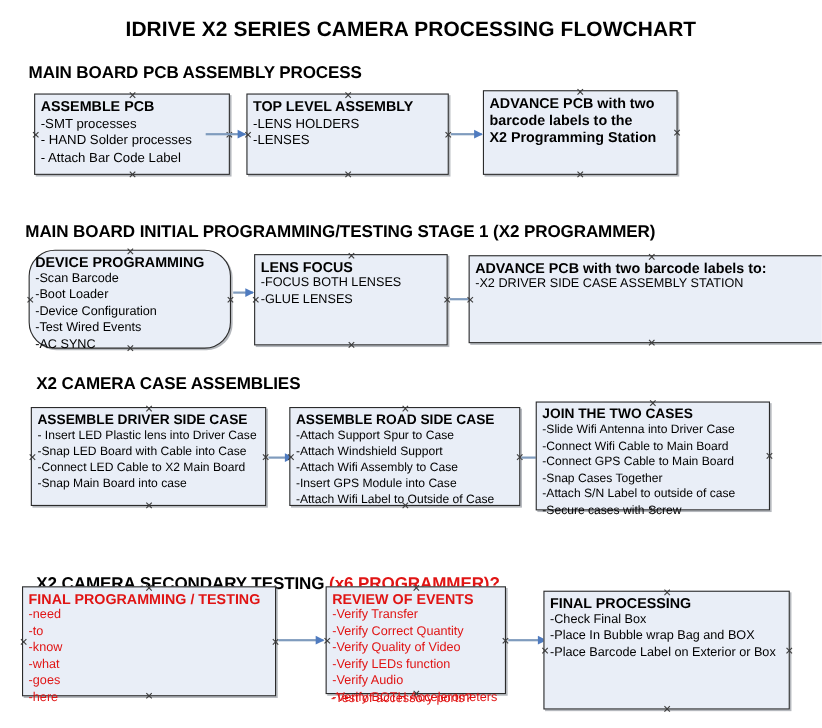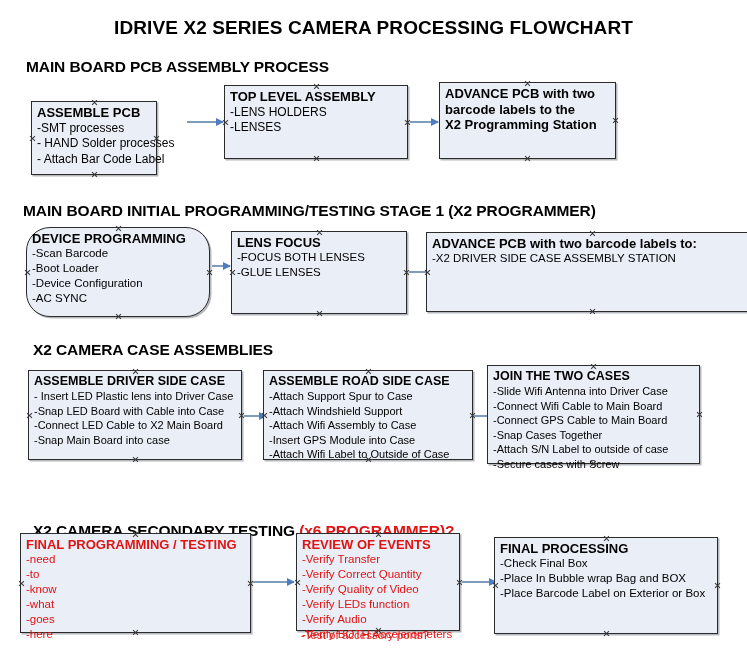--- a/index.html
+++ b/index.html
@@ -148,21 +148,21 @@
 <body>
 
 <div id="canvas">
 
   <div class="main-title">IDRIVE X2  SERIES CAMERA PROCESSING FLOWCHART</div>
 
   <div class="section-header" style="left:26px; top:58px;">
     <span>MAIN BOARD PCB ASSEMBLY PROCESS</span>
   </div>
 
-  <div class="box" style="left:31px; top:101px; width:126px; height:74px;">
+  <div class="box" style="left:31px; top:85px; width:178px; height:74px;">
     <div class="box-inner">
       <div class="box-title">ASSEMBLE PCB</div>
       <div class="box-line">-SMT processes</div>
       <div class="box-line">- HAND Solder processes</div>
       <div class="box-line">- Attach Bar Code Label</div>
     </div>
     <span class="handle" style="left:50%; top:0;"></span>
     <span class="handle" style="left:50%; top:100%;"></span>
     <span class="handle" style="left:0; top:50%;"></span>
     <span class="handle" style="left:100%; top:50%;"></span>
@@ -202,20 +202,21 @@
   <div class="section-header" style="left:23px; top:202px;">
     <span>MAIN BOARD INITIAL PROGRAMMING/TESTING STAGE 1 (X2 PROGRAMMER)</span>
   </div>
 
   <div class="box tight" style="left:26px; top:227px; width:184px; height:90px;border-radius:24px;">
     <div class="box-inner">
       <div class="box-title">DEVICE PROGRAMMING</div>
       <div class="box-line">-Scan Barcode</div>
       <div class="box-line">-Boot Loader</div>
       <div class="box-line">-Device Configuration</div>
+      <div class="box-line">-Test Wired Events</div>
       <div class="box-line">-AC SYNC</div>
     </div>
     <span class="handle" style="left:50%; top:0;"></span>
     <span class="handle" style="left:50%; top:100%;"></span>
     <span class="handle" style="left:0; top:50%;"></span>
     <span class="handle" style="left:100%; top:50%;"></span>
   </div>
 
   <div class="arrow" style="left:212px; top:265px; width:18px;">
     <span class="head"></span>
@@ -343,21 +344,21 @@
     <span class="handle" style="left:0; top:50%;"></span>
     <span class="handle" style="left:100%; top:50%;"></span>
   </div>
 
   <div class="overflow-line" style="left:301px; top:628px;">-Test of accessory ports?</div>
 
   <div class="arrow" style="left:462px; top:581px; width:34px;">
     <span class="head"></span>
   </div>
 
-  <div class="box tight" style="left:494px; top:537px; width:224px; height:97px;">
+  <div class="box tight" style="left:494px; top:537px; width:224px; height:108px;">
     <div class="box-inner">
       <div class="box-title">FINAL PROCESSING</div>
       <div class="box-line"> -Check Final Box</div>
       <div class="box-line">-Place In Bubble wrap Bag and BOX</div>
       <div class="box-line">-Place Barcode Label on Exterior or Box</div>
     </div>
     <span class="handle" style="left:50%; top:0;"></span>
     <span class="handle" style="left:50%; top:100%;"></span>
     <span class="handle" style="left:0; top:50%;"></span>
     <span class="handle" style="left:100%; top:50%;"></span>

